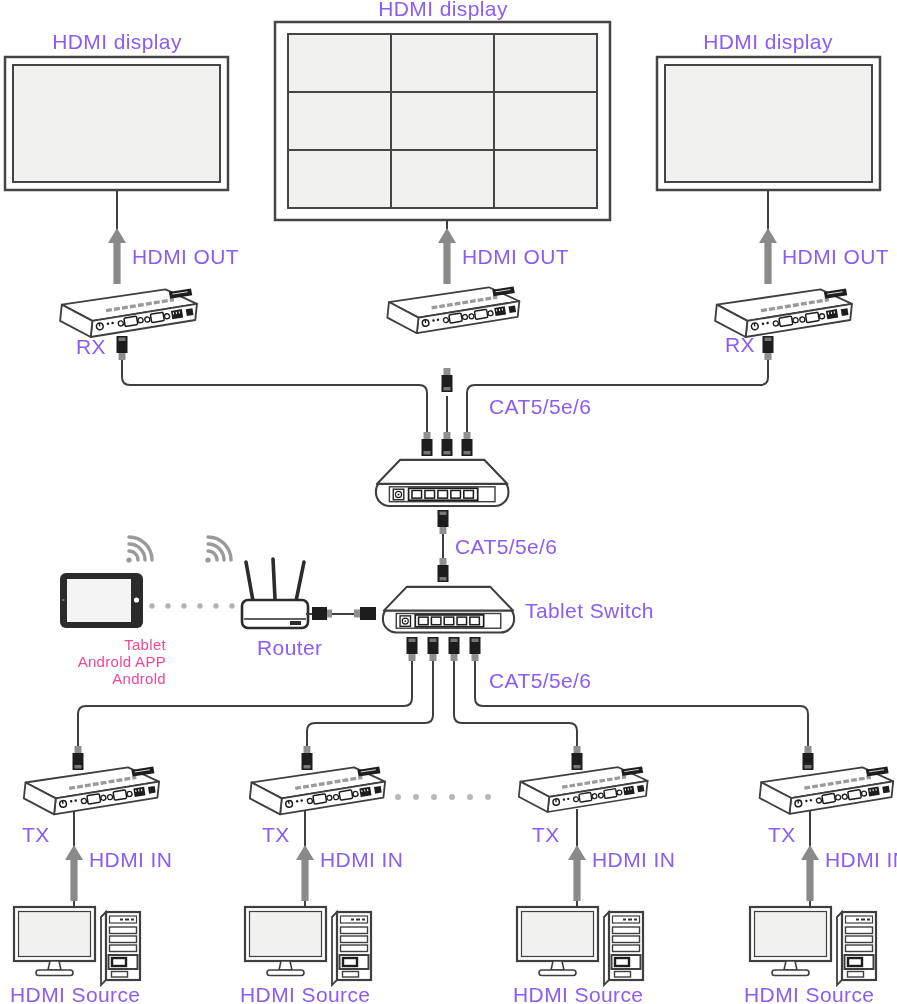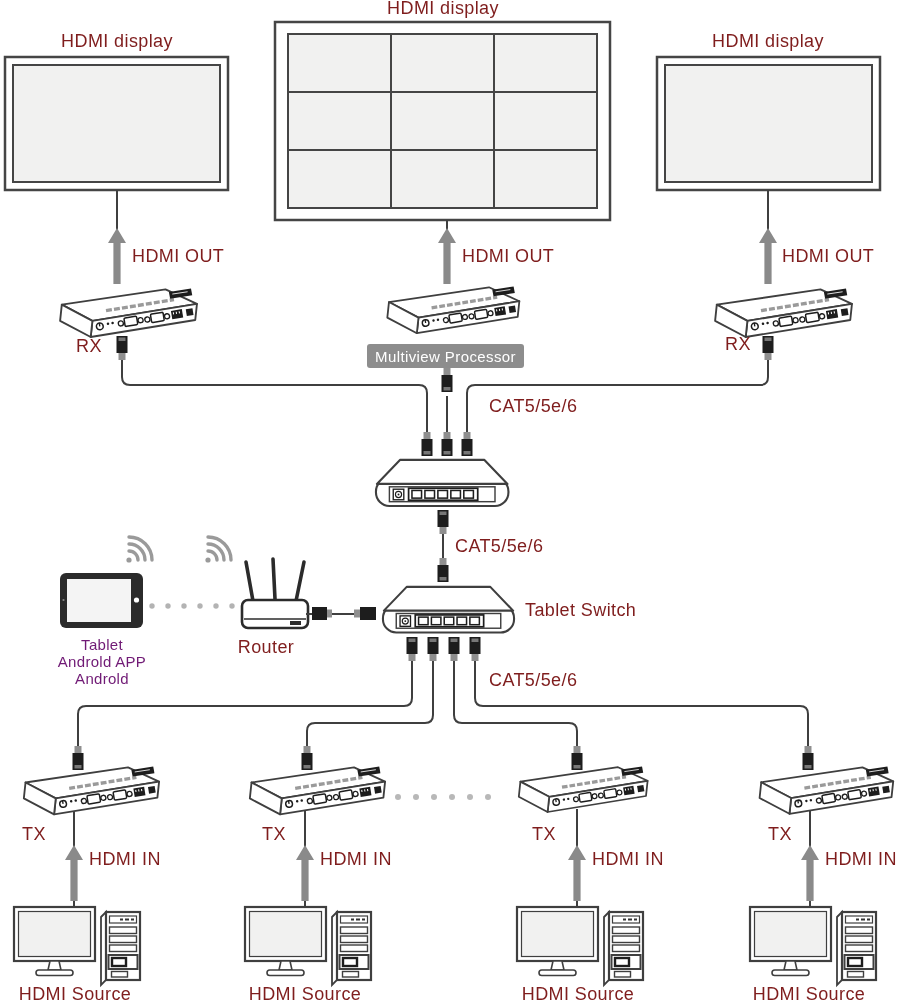--- a/index.html
+++ b/index.html
@@ -1,26 +1,26 @@
 <!DOCTYPE html>
 <html><head>
 <meta charset="utf-8">
 <style>
   html,body{margin:0;padding:0;background:#ffffff;}
   #stage{position:relative;width:897px;height:1004px;background:#ffffff;overflow:hidden;
          font-family:"Liberation Sans",sans-serif;}
   #diagram-svg{position:absolute;left:0;top:0;z-index:1;}
-  .label{position:absolute;z-index:2;font-size:18px;color:#7f1d1d;letter-spacing:.4px;
+  .label{position:absolute;z-index:2;font-size:21px;color:#8b5cf6;letter-spacing:.4px;
          white-space:nowrap;line-height:17px;}
   .center{text-align:center;}
   .badge{position:absolute;z-index:2;left:367px;top:344px;width:157px;height:24px;
          background:#8d8d8d;color:#ffffff;border-radius:3px;font-size:15px;
          display:flex;align-items:center;justify-content:center;letter-spacing:.4px;}
-  .tablet-caption{position:absolute;z-index:2;left:38px;top:636px;width:128px;text-align:center;
-         font-size:15px;color:#701a75;letter-spacing:.3px;line-height:17px;}
+  .tablet-caption{position:absolute;z-index:2;left:38px;top:636px;width:128px;text-align:right;
+         font-size:15px;color:#ec4899;letter-spacing:.3px;line-height:17px;}
 </style>
 </head>
 <body>
 
 <div id="stage">
 
 <svg id="diagram-svg" width="897" height="1004" viewBox="0 0 897 1004">
   <defs>
 
     <g id="extender">
@@ -274,33 +274,32 @@
 <div class="label center" style="left:363px;top:0px;width:160px;">HDMI display</div>
 <div class="label center" style="left:688px;top:33px;width:160px;">HDMI display</div>
 
 <div class="label" style="left:132px;top:248px;">HDMI OUT</div>
 <div class="label" style="left:462px;top:248px;">HDMI OUT</div>
 <div class="label" style="left:782px;top:248px;">HDMI OUT</div>
 
 <div class="label" style="left:76px;top:338px;">RX</div>
 <div class="label" style="left:725px;top:336px;">RX</div>
 
-<div class="badge">Multiview Processor</div>
 
 <div class="label" style="left:489px;top:398px;">CAT5/5e/6</div>
 <div class="label" style="left:455px;top:538px;">CAT5/5e/6</div>
 <div class="label" style="left:525px;top:602px;">Tablet Switch</div>
 <div class="label" style="left:489px;top:672px;">CAT5/5e/6</div>
 
 <div class="tablet-caption">
   <div>Tablet</div>
   <div>Androld APP</div>
   <div>Androld</div>
 </div>
-<div class="label center" style="left:235px;top:639px;width:62px;">Router</div>
+<div class="label center" style="left:257px;top:639px;width:62px;">Router</div>
 
 <div class="label" style="left:22px;top:826px;">TX</div>
 <div class="label" style="left:262px;top:826px;">TX</div>
 <div class="label" style="left:532px;top:826px;">TX</div>
 <div class="label" style="left:768px;top:826px;">TX</div>
 
 <div class="label" style="left:89px;top:851px;">HDMI IN</div>
 <div class="label" style="left:320px;top:851px;">HDMI IN</div>
 <div class="label" style="left:592px;top:851px;">HDMI IN</div>
 <div class="label" style="left:825px;top:851px;">HDMI IN</div>

